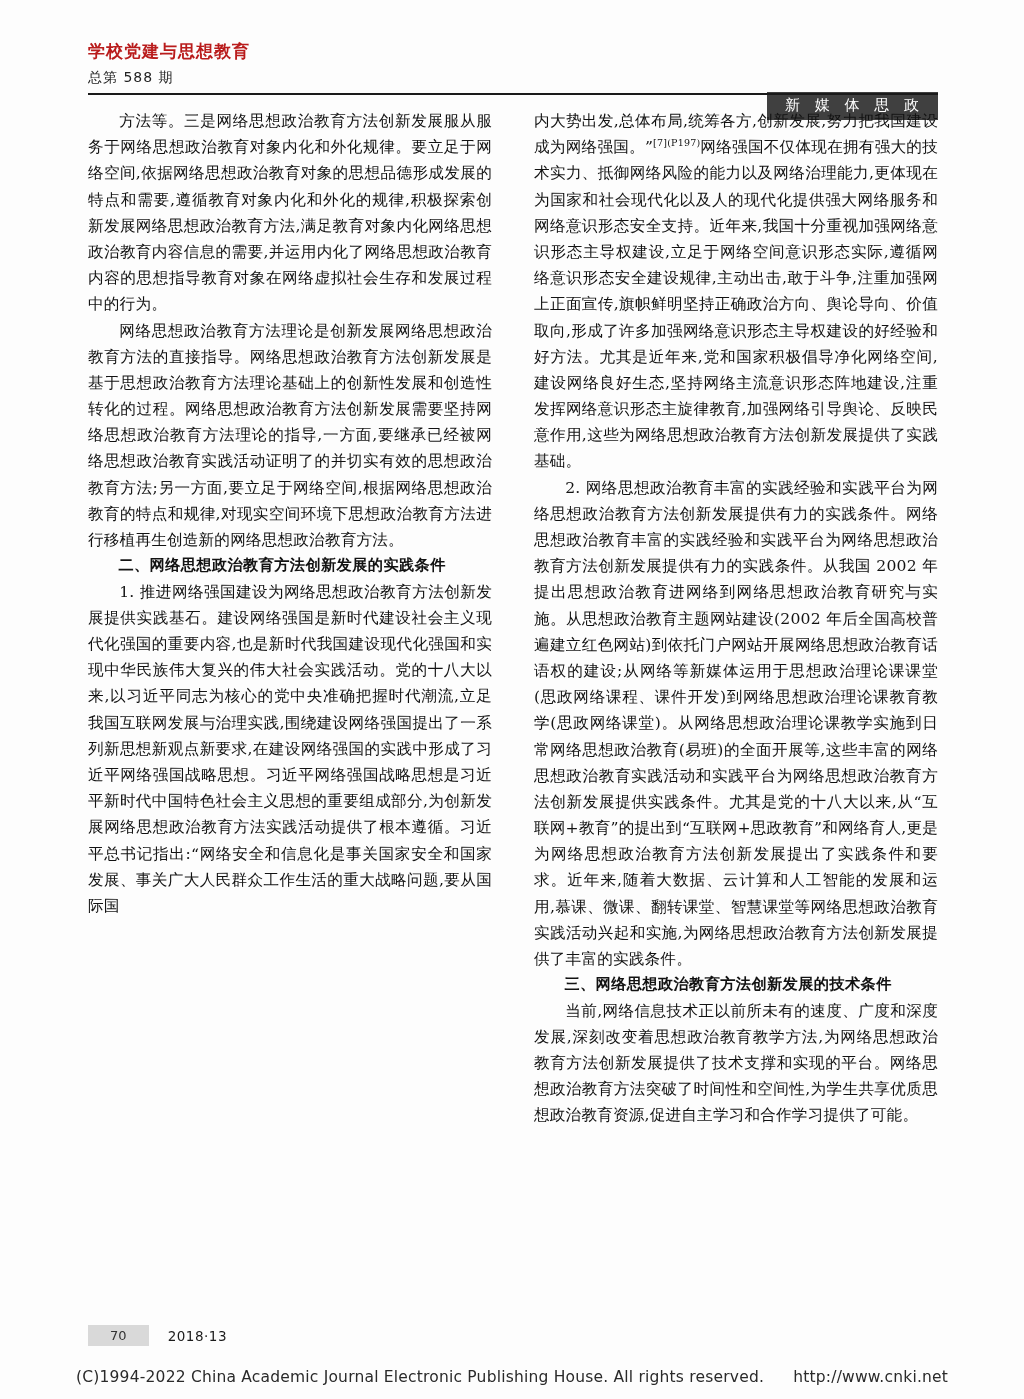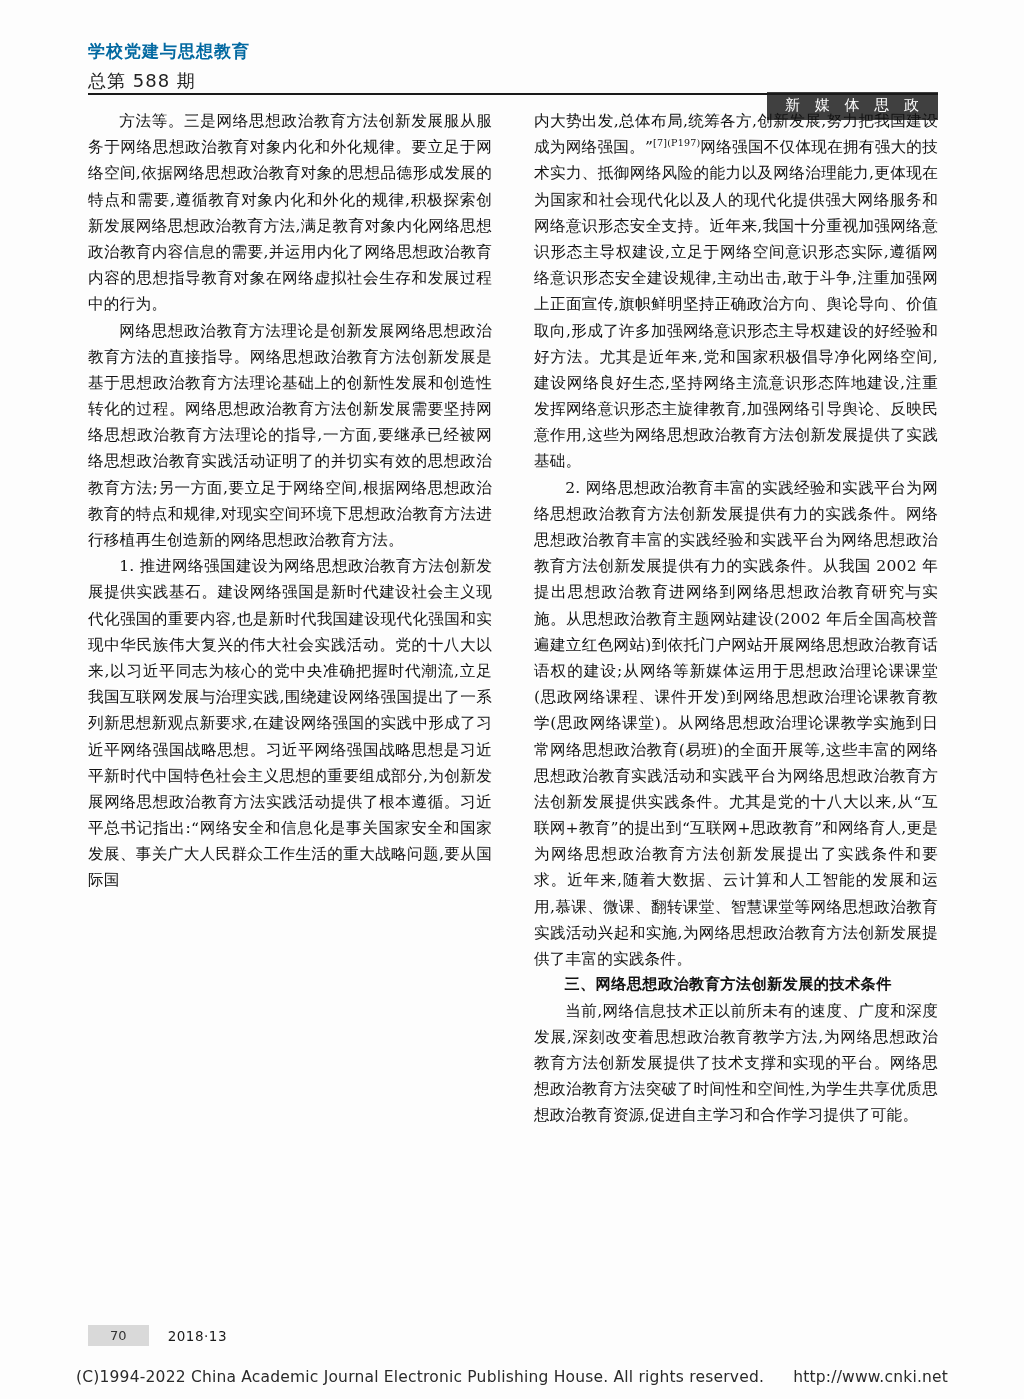--- a/index.html
+++ b/index.html
@@ -23,26 +23,26 @@
   .header{
     position:absolute;
     left:88px; top:40px;
     width:850px;
     height:52px;
   }
   .journal-title{
     font-size:17px;
     font-weight:bold;
     letter-spacing:1px;
-    color:#0369a1;
+    color:#b91c1c;
     font-family:"DejaVu Sans","Liberation Sans",sans-serif;
   }
   .issue-line{
     margin-top:6px;
-    font-size:18px;
+    font-size:14px;
     letter-spacing:1px;
     color:#222;
     font-family:"DejaVu Sans","Liberation Sans",sans-serif;
   }
   .header-rule{
     position:absolute;
     left:88px;
     top:93px;
     width:850px;
     height:2px;
@@ -146,20 +146,21 @@
     <div class="issue-line">总第 588 期</div>
     <div class="section-tag">新 媒 体 思 政</div>
   </div>
   <div class="header-rule"></div>
 
   <div class="columns">
 
     <div class="col">
       <p class="indent">方法等。三是网络思想政治教育方法创新发展服从服务于网络思想政治教育对象内化和外化规律。要立足于网络空间,依据网络思想政治教育对象的思想品德形成发展的特点和需要,遵循教育对象内化和外化的规律,积极探索创新发展网络思想政治教育方法,满足教育对象内化网络思想政治教育内容信息的需要,并运用内化了网络思想政治教育内容的思想指导教育对象在网络虚拟社会生存和发展过程中的行为。</p>
       <p class="indent">网络思想政治教育方法理论是创新发展网络思想政治教育方法的直接指导。网络思想政治教育方法创新发展是基于思想政治教育方法理论基础上的创新性发展和创造性转化的过程。网络思想政治教育方法创新发展需要坚持网络思想政治教育方法理论的指导,一方面,要继承已经被网络思想政治教育实践活动证明了的并切实有效的思想政治教育方法;另一方面,要立足于网络空间,根据网络思想政治教育的特点和规律,对现实空间环境下思想政治教育方法进行移植再生创造新的网络思想政治教育方法。</p>
+      <p class="heading">二、网络思想政治教育方法创新发展的实践条件</p>
       <p class="indent">1. 推进网络强国建设为网络思想政治教育方法创新发展提供实践基石。建设网络强国是新时代建设社会主义现代化强国的重要内容,也是新时代我国建设现代化强国和实现中华民族伟大复兴的伟大社会实践活动。党的十八大以来,以习近平同志为核心的党中央准确把握时代潮流,立足我国互联网发展与治理实践,围绕建设网络强国提出了一系列新思想新观点新要求,在建设网络强国的实践中形成了习近平网络强国战略思想。习近平网络强国战略思想是习近平新时代中国特色社会主义思想的重要组成部分,为创新发展网络思想政治教育方法实践活动提供了根本遵循。习近平总书记指出:“网络安全和信息化是事关国家安全和国家发展、事关广大人民群众工作生活的重大战略问题,要从国际国</p>
     </div>
 
     <div class="col">
       <p><span>内大势出发,总体布局,统筹各方,创新发展,努力把我国建设成为网络强国。”</span><sup>[7](P197)</sup><span>网络强国不仅体现在拥有强大的技术实力、抵御网络风险的能力以及网络治理能力,更体现在为国家和社会现代化以及人的现代化提供强大网络服务和网络意识形态安全支持。近年来,我国十分重视加强网络意识形态主导权建设,立足于网络空间意识形态实际,遵循网络意识形态安全建设规律,主动出击,敢于斗争,注重加强网上正面宣传,旗帜鲜明坚持正确政治方向、舆论导向、价值取向,形成了许多加强网络意识形态主导权建设的好经验和好方法。尤其是近年来,党和国家积极倡导净化网络空间,建设网络良好生态,坚持网络主流意识形态阵地建设,注重发挥网络意识形态主旋律教育,加强网络引导舆论、反映民意作用,这些为网络思想政治教育方法创新发展提供了实践基础。</span></p>
       <p class="indent">2. 网络思想政治教育丰富的实践经验和实践平台为网络思想政治教育方法创新发展提供有力的实践条件。网络思想政治教育丰富的实践经验和实践平台为网络思想政治教育方法创新发展提供有力的实践条件。从我国 2002 年提出思想政治教育进网络到网络思想政治教育研究与实施。从思想政治教育主题网站建设(2002 年后全国高校普遍建立红色网站)到依托门户网站开展网络思想政治教育话语权的建设;从网络等新媒体运用于思想政治理论课课堂(思政网络课程、课件开发)到网络思想政治理论课教育教学(思政网络课堂)。从网络思想政治理论课教学实施到日常网络思想政治教育(易班)的全面开展等,这些丰富的网络思想政治教育实践活动和实践平台为网络思想政治教育方法创新发展提供实践条件。尤其是党的十八大以来,从“互联网+教育”的提出到“互联网+思政教育”和网络育人,更是为网络思想政治教育方法创新发展提出了实践条件和要求。近年来,随着大数据、云计算和人工智能的发展和运用,慕课、微课、翻转课堂、智慧课堂等网络思想政治教育实践活动兴起和实施,为网络思想政治教育方法创新发展提供了丰富的实践条件。</p>
       <p class="heading">三、网络思想政治教育方法创新发展的技术条件</p>
       <p class="indent">当前,网络信息技术正以前所未有的速度、广度和深度发展,深刻改变着思想政治教育教学方法,为网络思想政治教育方法创新发展提供了技术支撑和实现的平台。网络思想政治教育方法突破了时间性和空间性,为学生共享优质思想政治教育资源,促进自主学习和合作学习提供了可能。</p>
     </div>
 

